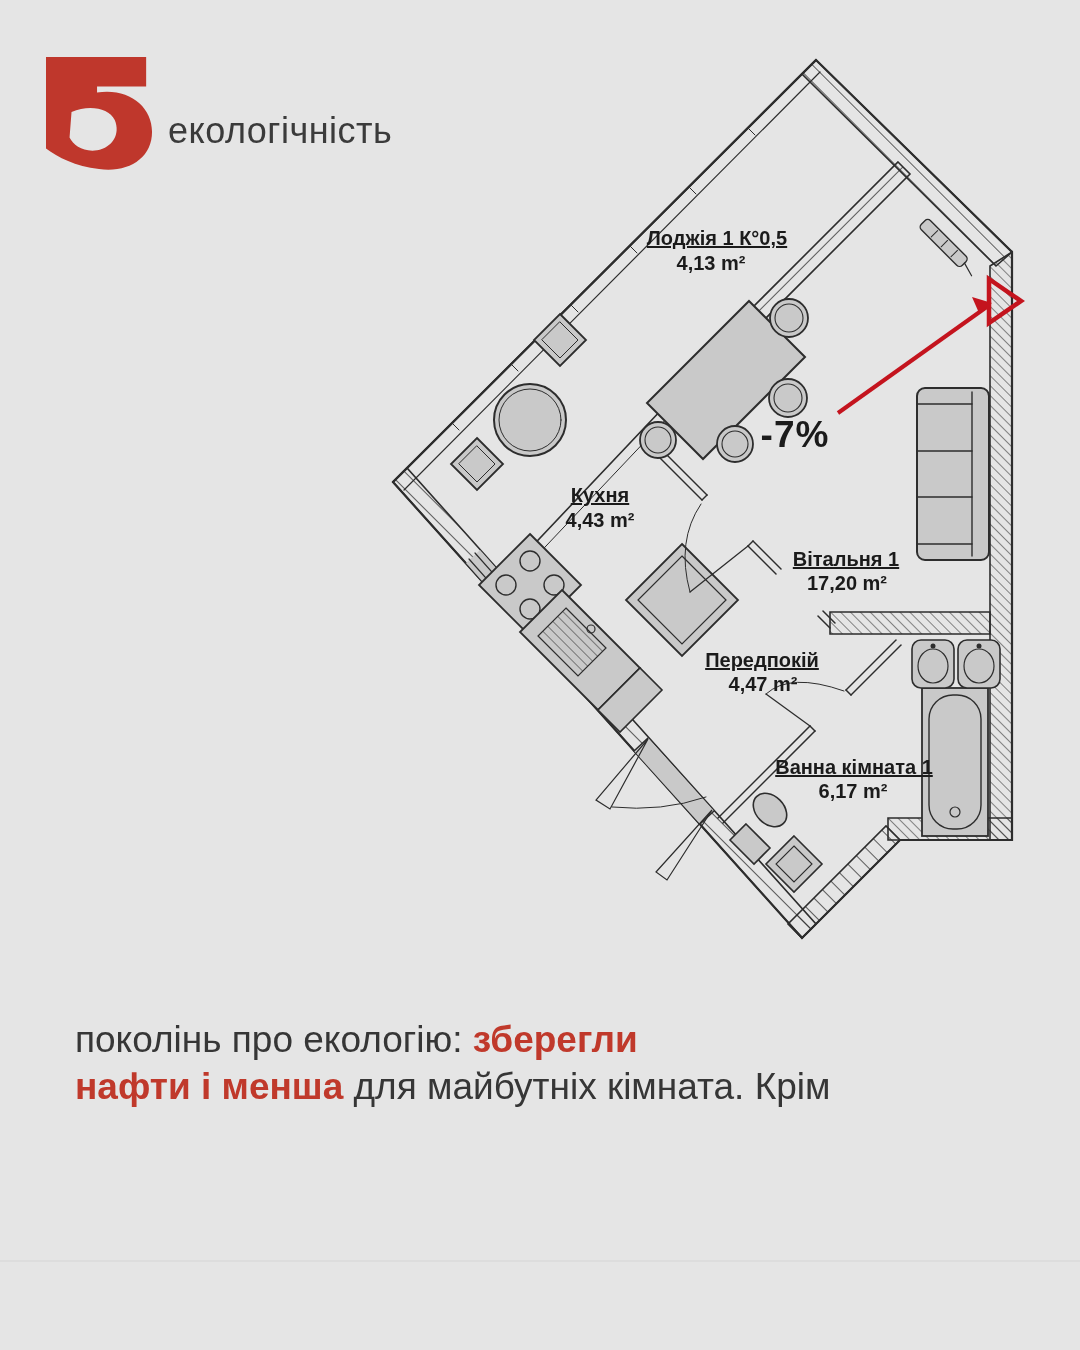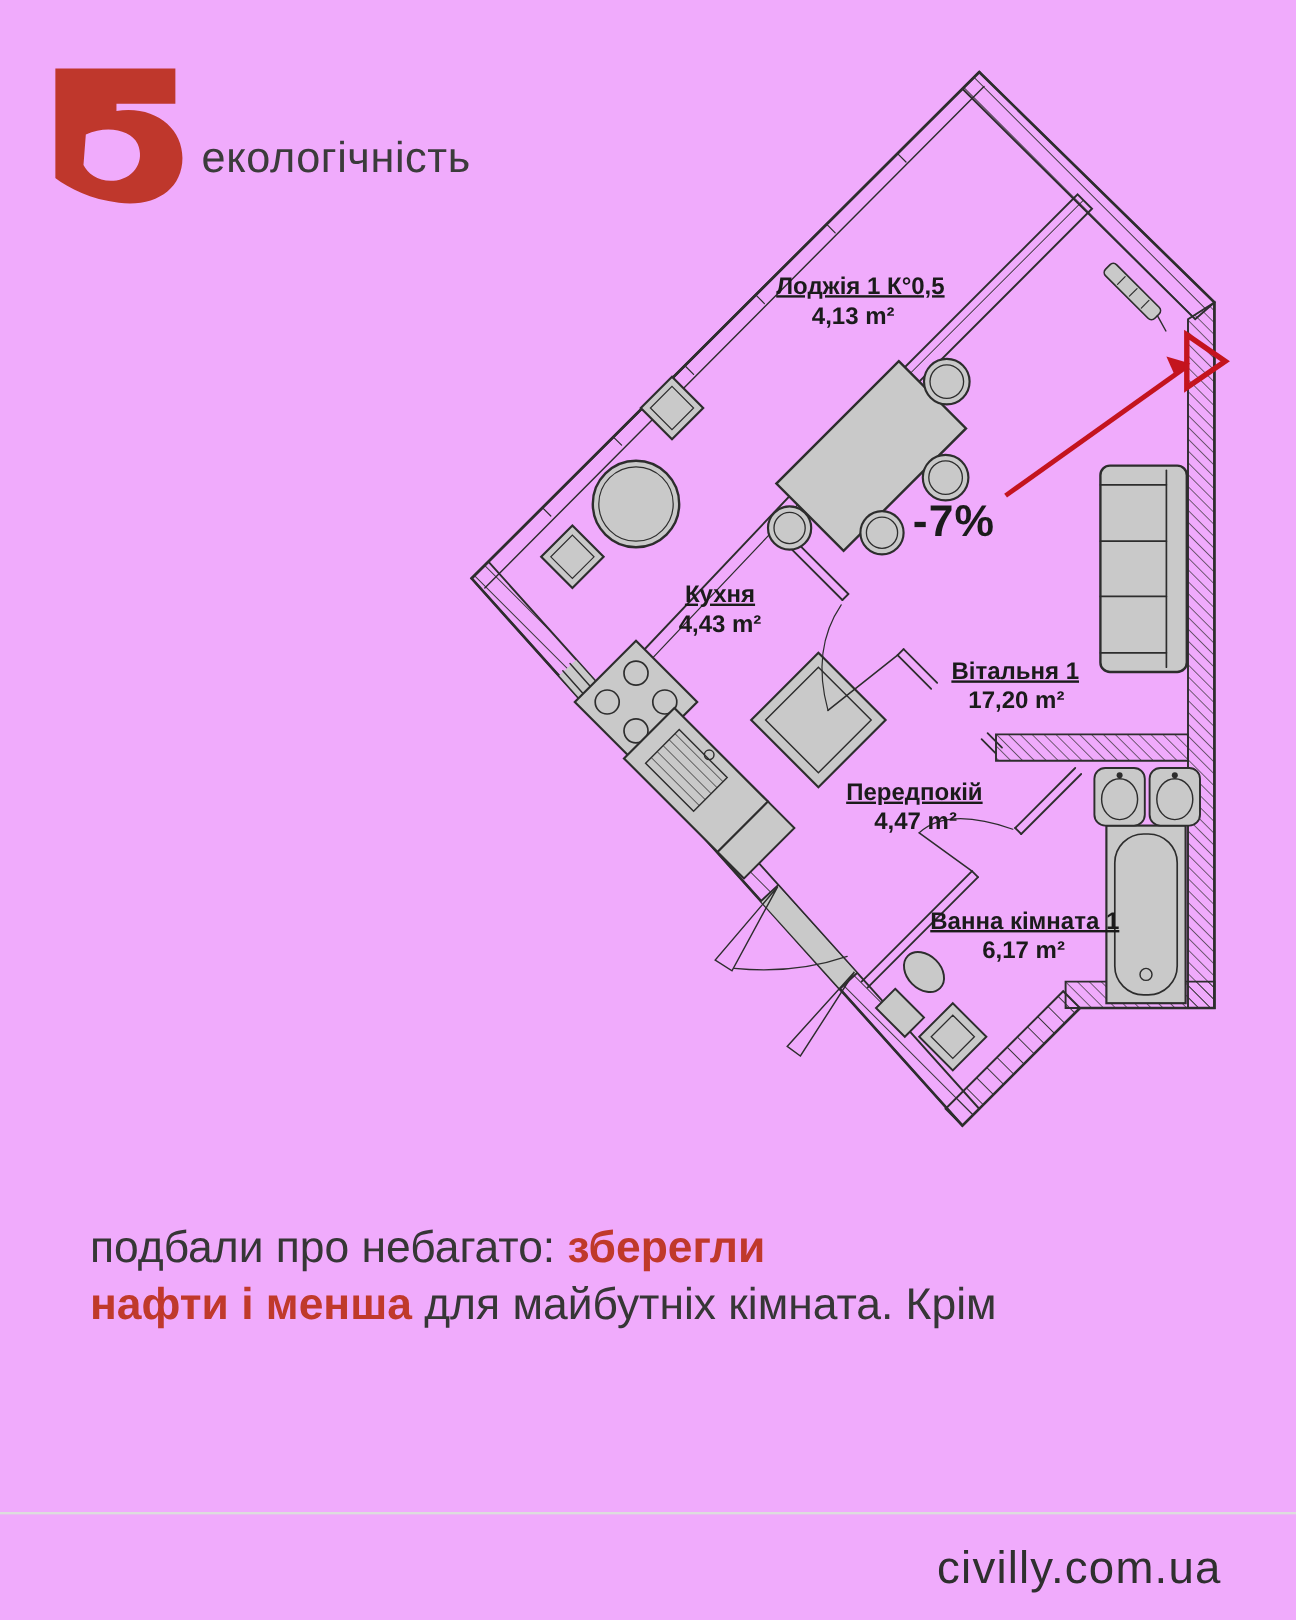--- a/index.html
+++ b/index.html
@@ -1,16 +1,16 @@
 <!DOCTYPE html>
 <html><head>
 <meta charset="utf-8">
 <style>
   html,body{margin:0;padding:0;}
-  .page{position:relative;width:1080px;height:1350px;background:#f0abfc;overflow:hidden;
+  .page{position:relative;width:1080px;height:1350px;background:#e5e5e5;overflow:hidden;
         font-family:"Liberation Sans",sans-serif;}
   
   .logo{position:absolute;left:46px;top:56px;width:108px;height:118px;}
   .brand-title{position:absolute;left:168px;top:110px;font-size:36px;font-weight:500;
                color:#3b3b3b;letter-spacing:.5px;}
   
   .plan{position:absolute;left:0;top:0;width:1080px;height:1350px;}
   .plan text{font-family:"Liberation Sans",sans-serif;font-weight:700;fill:#1b1b1b;}
   .rname{text-decoration:underline;}
   
@@ -230,20 +230,19 @@
 
     <g stroke="#c4141e" fill="none">
       <line x1="838" y1="413" x2="988" y2="306" stroke-width="4"></line>
       <path d="M992,303 L972,297 L979,313 Z" fill="#c4141e" stroke="none"></path>
       <path d="M989,279 L1021,301 L989,323 Z" stroke-width="4.5"></path>
       <text x="795" y="447" text-anchor="middle" font-size="37" font-weight="700" fill="#c4141e" stroke="none" letter-spacing="1">-7%</text>
     </g>
   </svg>
 
   <div class="body-copy" id="body-text">
-      <div><span class="seg-n">подбали про небагато: </span><span class="seg-r">зберегли</span></div>
+      <div><span class="seg-n">поколінь про екологію: </span><span class="seg-r">зберегли</span></div>
       <div><span class="seg-r">нафти і менша</span><span class="seg-n"> для майбутніх кімната. Крім</span></div>
     </div>
 
   <div class="divider"></div>
-  <div class="site">civilly.com.ua</div>
 
 </div>
 
 </body></html>

